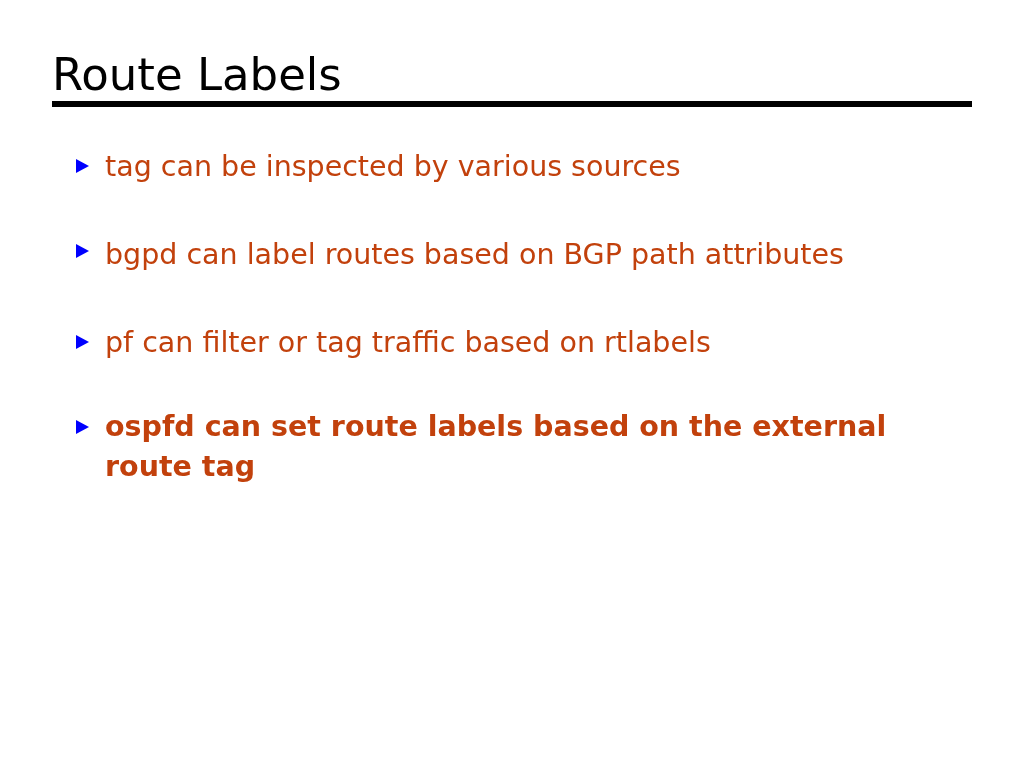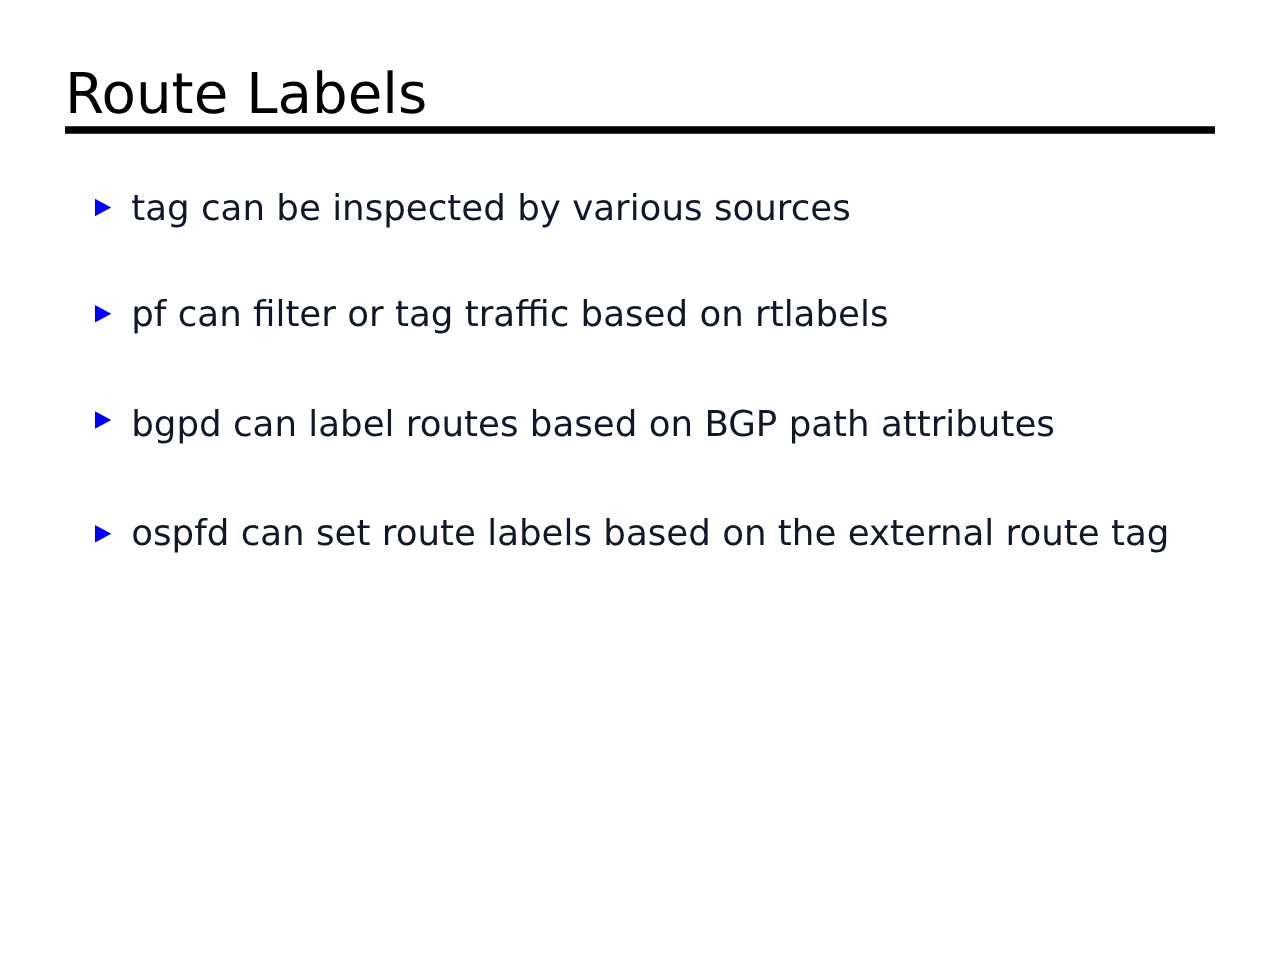--- a/index.html
+++ b/index.html
@@ -53,24 +53,25 @@
     top: 146px;
     width: 900px;
   }
 
   .bullet-item {
     position: relative;
     padding-left: 33px;
     margin-bottom: 44px;
     font-size: 28.5px;
     line-height: 41px;
-    color: #0f172a;
+    color: #c2410c;
   }
   .bullet-item:last-child {
     margin-bottom: 0;
+    font-weight: bold;
   }
 
   
   .bullet-item.tight {
     line-height: 40px;
   }
   
   .bullet-item.loose {
     line-height: 47px;
   }
@@ -102,28 +103,28 @@
 
   <div class="title-rule"></div>
 
   <div class="body-block">
 
     <div class="bullet-item">
       <span class="bullet-marker"></span>
       <span class="bullet-text">tag can be inspected by various sources</span>
     </div>
 
+    <div class="bullet-item loose">
+      <span class="bullet-marker"></span>
+      <span class="bullet-text">bgpd can label routes based on BGP path attributes</span>
+    </div>
+
     <div class="bullet-item">
       <span class="bullet-marker"></span>
       <span class="bullet-text">pf can filter or tag traffic based on rtlabels</span>
-    </div>
-
-    <div class="bullet-item loose">
-      <span class="bullet-marker"></span>
-      <span class="bullet-text">bgpd can label routes based on BGP path attributes</span>
     </div>
 
 
     <div class="bullet-item tight">
       <span class="bullet-marker"></span>
       <span class="bullet-text">ospfd can set route labels based on the external route tag</span>
     </div>
 
   </div>
 

